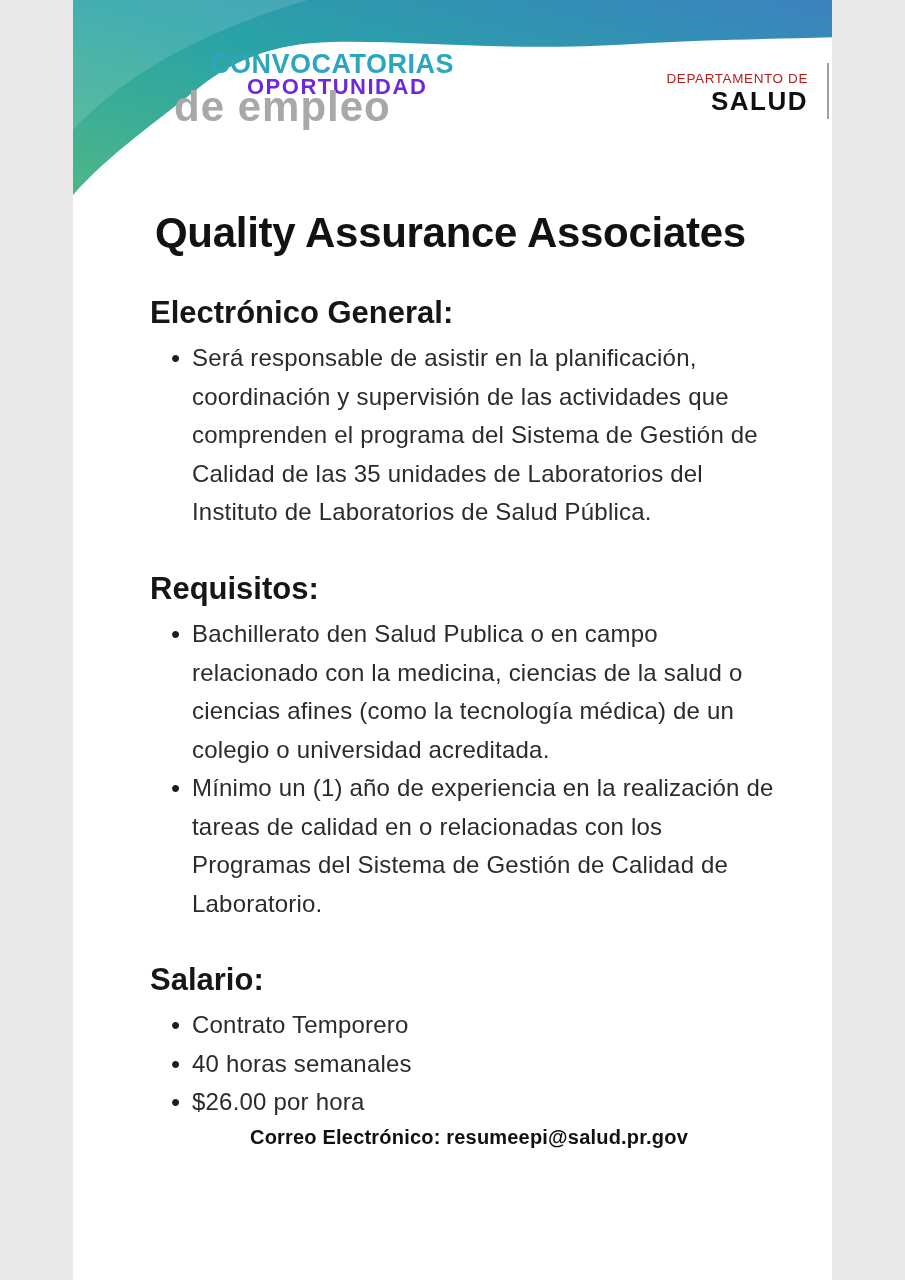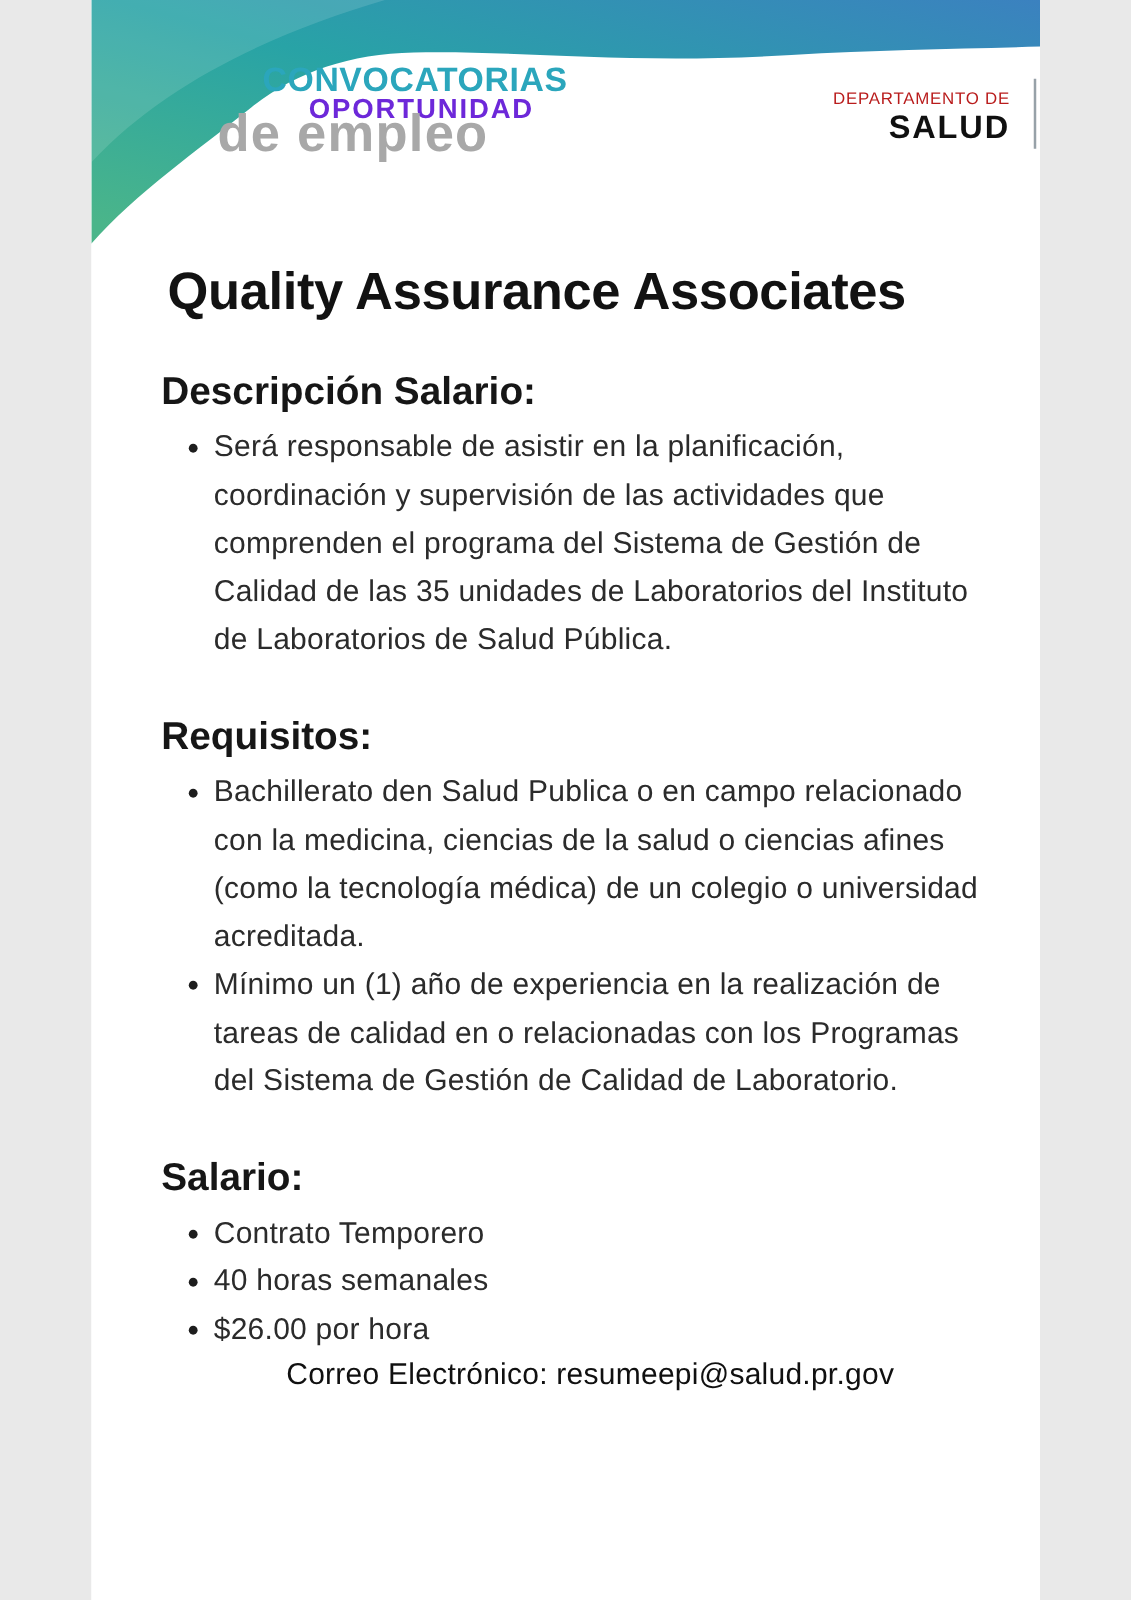--- a/index.html
+++ b/index.html
@@ -31,21 +31,21 @@
     position:absolute;left:560px;top:72px;width:175px;text-align:right;
   }
   .dept-line1{font-size:13.5px;font-weight:500;color:#b91c1c;letter-spacing:0.6px;line-height:1.1;}
   .dept-line2{font-size:26px;font-weight:700;color:#101010;letter-spacing:1.5px;line-height:1.05;margin-top:1px;}
   .hdr-divider{
     position:absolute;left:754px;top:63px;width:2px;height:56px;background:#97a1a8;
   }
   .logo-svg{position:absolute;left:745px;top:0;width:160px;height:200px;display:block;}
 
   
-  .content{padding:0 48px 0 56px;}
+  .content{padding:0 48px 0 77px;}
   .job-title{
     margin:10px 0 0 5px;
     font-size:42px;font-weight:700;color:#121212;letter-spacing:-0.3px;line-height:1.1;
   }
   .section-heading{
     margin:38px 0 0 0;
     font-size:31px;font-weight:700;color:#161616;line-height:1.2;
   }
   .bullet-list{
     list-style:none;margin:8px 0 0 0;padding:0 0 0 21px;
@@ -55,21 +55,21 @@
     font-size:24px;line-height:38.5px;color:#2b2b2b;
     letter-spacing:0.2px;max-width:706px;
   }
   .bullet-list li::before{
     content:"\2022";
     position:absolute;left:0;top:0;
     font-size:26px;color:#1d1d1d;
   }
   .contact-line{
     margin:3px 0 0 100px;
-    font-size:24px;font-weight:400;color:#101010;letter-spacing:0.2px;line-height:1.2;
+    font-size:20px;font-weight:700;color:#101010;letter-spacing:0.2px;line-height:1.2;
   }
 </style>
 </head>
 <body>
 
 <div class="page">
 
   <div class="header">
 
     <svg class="wave-svg" viewBox="0 0 905 200" preserveAspectRatio="none">
@@ -152,21 +152,21 @@
         </g>
       </g>
     </svg>
   </div>
 
   <main class="content">
 
     <h1 class="job-title">Quality Assurance Associates</h1>
 
     <section>
-      <h2 class="section-heading">Descripción Salario:</h2>
+      <h2 class="section-heading">Electrónico General:</h2>
       <ul class="bullet-list">
         <li>Será responsable de asistir en la planificación, coordinación y supervisión de las actividades que comprenden el programa del Sistema de Gestión de Calidad de las 35 unidades de Laboratorios del Instituto de Laboratorios de Salud Pública.</li>
       </ul>
     </section>
 
     <section>
       <h2 class="section-heading">Requisitos:</h2>
       <ul class="bullet-list">
         <li>Bachillerato den Salud Publica o en campo relacionado con la medicina, ciencias de la salud o ciencias afines (como la tecnología médica) de un colegio o universidad acreditada.</li>
         <li>Mínimo un (1) año de experiencia en la realización de tareas de calidad en o relacionadas con los Programas del Sistema de Gestión de Calidad de Laboratorio.</li>

